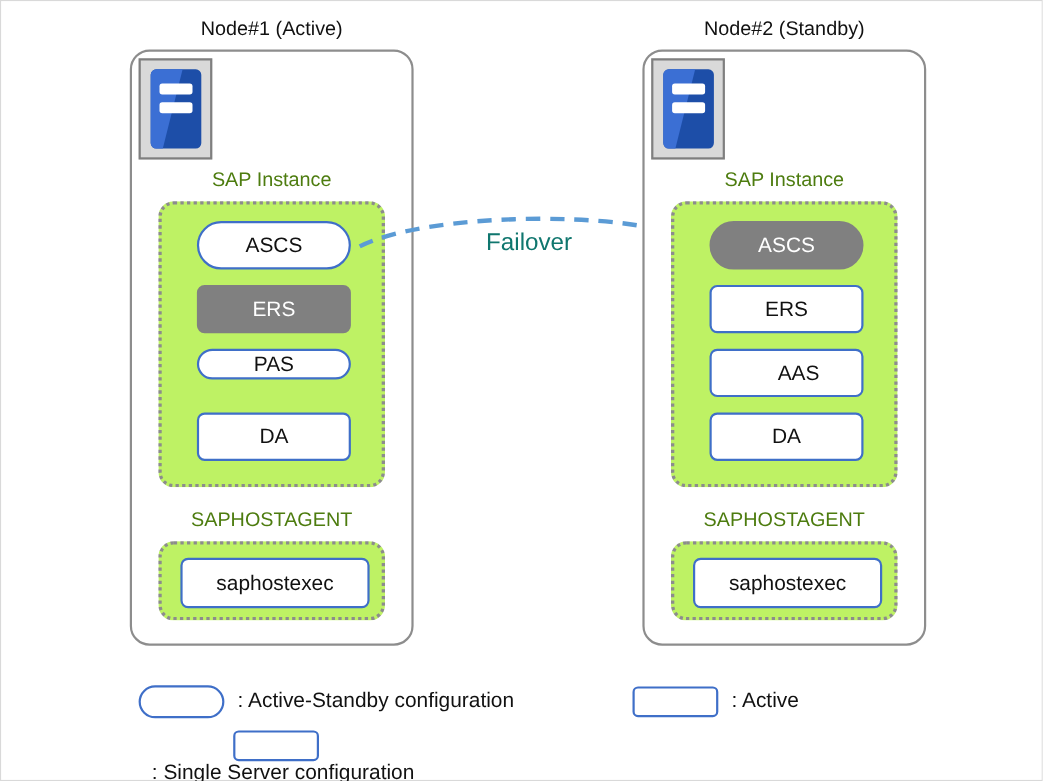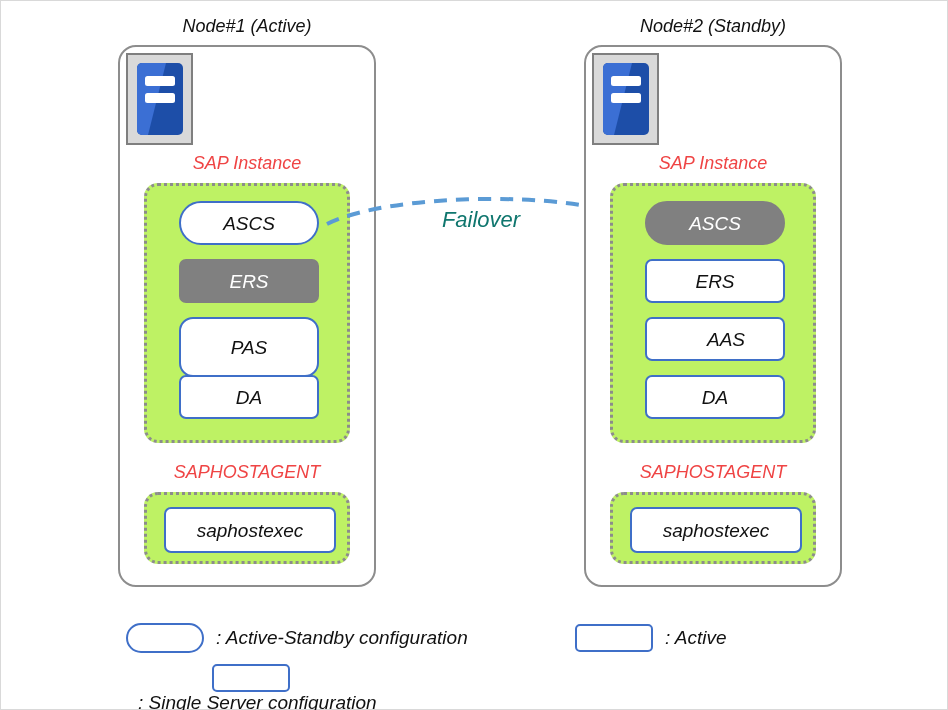--- a/index.html
+++ b/index.html
@@ -14,21 +14,20 @@
     color: #000000;
     overflow: hidden;
   }
   #page {
     position: relative;
     width: 948px;
     height: 710px;
     box-sizing: border-box;
     border: 1px solid #d9d9d9;
     background: #ffffff;
-    font-style: italic;
   }
 
   
   .node { position: absolute; }
   .node-title {
     position: absolute;
     top: 0;
     left: 0;
     width: 100%;
     text-align: center;
@@ -65,21 +64,21 @@
   }
   .server-icon svg { display: block; }
 
   .section-label {
     position: absolute;
     left: 0;
     width: 100%;
     text-align: center;
     font-size: 18px;
     line-height: 22px;
-    color: #ef4444;
+    color: #4d7c0f;
     white-space: nowrap;
   }
 
   
   .dotted-group {
     position: absolute;
     box-sizing: border-box;
     background: #bef264;
     border: 3px dotted #8c8c8c;
     border-radius: 14px;
@@ -177,21 +176,21 @@
 
     <div class="section-label" style="top:137px;">SAP Instance</div>
 
     <div class="dotted-group" style="left:26px; top:168px; width:206px; height:260px;">
       <div class="inst pill active" style="left:32px; top:15px; width:140px; height:44px;">
         <span>ASCS</span>
       </div>
       <div class="inst rect inactive" style="left:32px; top:73px; width:140px; height:44px;">
         <span>ERS</span>
       </div>
-      <div class="inst rect active" style="left:32px; top:131px; width:140px; height:60px;border-radius:14px;">
+      <div class="inst rect active" style="left:32px; top:131px; width:140px; height:28px;border-radius:14px;">
         <span>PAS</span>
       </div>
       <div class="inst rect active" style="left:32px; top:189px; width:140px; height:44px;">
         <span>DA</span>
       </div>
     </div>
 
     <div class="section-label" style="top:446px;">SAPHOSTAGENT</div>
 
     <div class="dotted-group" style="left:26px; top:477px; width:206px; height:72px;">

